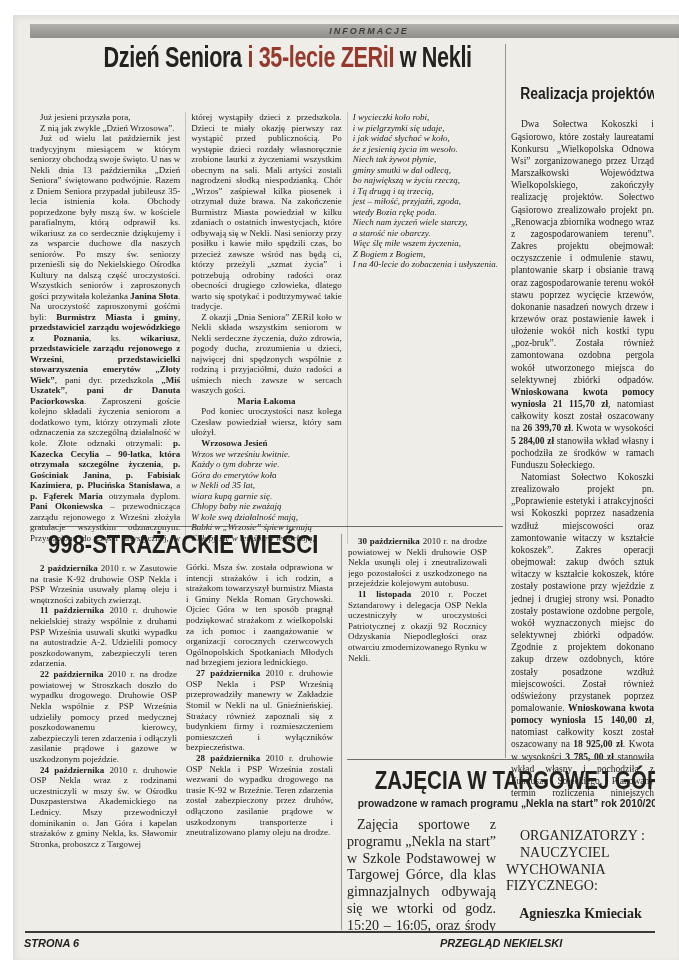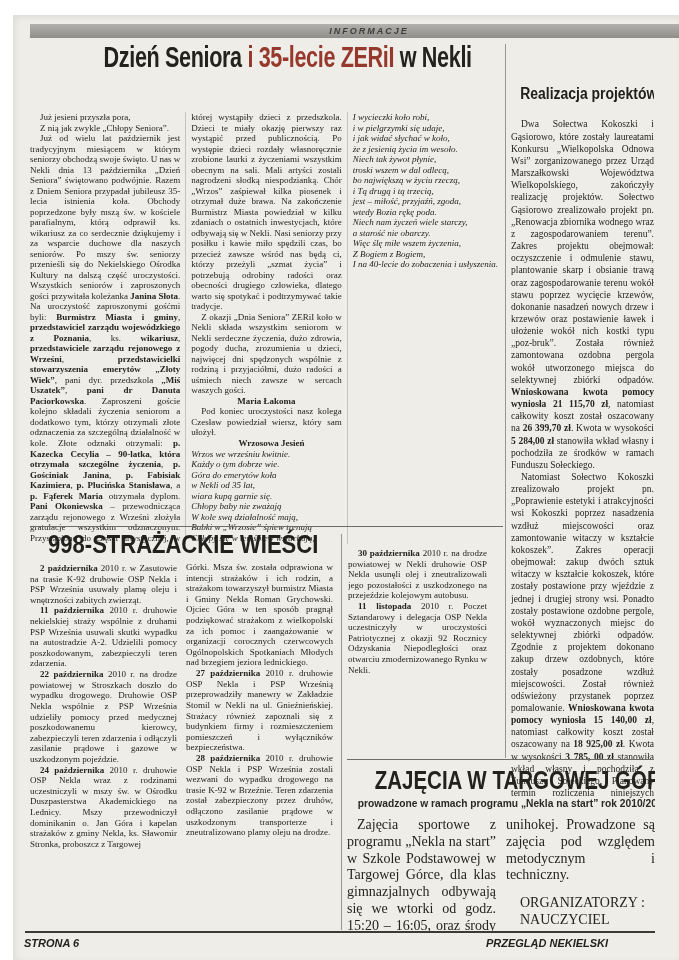--- a/index.html
+++ b/index.html
@@ -26,37 +26,37 @@
   .senior-body{
     position:absolute;left:30px;top:76px;width:473px;height:432px;
     column-count:3;column-gap:11px;column-fill:auto;
     column-rule:1px solid #c6c3bd;
     font-size:9px;line-height:1.17;overflow:hidden;margin-top:36px;
   }
   .para{margin:0;text-align:justify;text-indent:10px;}
   .para.verse{text-align:left;}
   .para.noindent{text-indent:0;}
   .para.poem{font-style:italic;text-align:left;text-indent:0;}
-  .para.poemtitle{font-weight:bold;text-align:center;font-family:"Liberation Serif",serif;}
+  .para.poemtitle{font-weight:bold;text-align:left;font-family:"Liberation Serif",serif;}
   .para.sig{font-weight:bold;text-align:center;text-indent:0;}
   .para.sigc{font-weight:bold;text-align:center;text-indent:0;}
   .para.caps{text-align:left;text-indent:14px;}
   .para.gap{margin-top:11px;}
   .hrule{position:absolute;height:1px;background:#6f6d69;}
   .vrule{position:absolute;width:1px;background:#979590;}
   .fire-title{
     position:absolute;left:30px;top:530px;width:302px;margin:0;
     font-family:"Liberation Sans",sans-serif;font-weight:bold;font-size:25px;
     text-align:center;color:#21201d;white-space:nowrap;
     transform:scaleX(0.88);transform-origin:center;
   }
   .fire-col{position:absolute;font-size:9px;line-height:1.18;overflow:hidden;}
   .fire-col1{left:30px;top:563px;width:147px;height:370px;}
   .fire-col2{left:186px;top:562px;width:147px;height:370px;}
-  .fire-col3{left:348px;top:548px;width:139px;height:222px;}
+  .fire-col3{left:348px;top:536px;width:139px;height:222px;}
   .sidebar{
     position:absolute;left:511px;top:40px;width:143px;height:716px;overflow:hidden;
     font-size:9.5px;line-height:1.28;margin-top:44px;
   }
   .sidebar h2{
     margin:0 0 14px 0;font-family:"Liberation Sans",sans-serif;font-weight:bold;
     font-size:16px;text-align:center;white-space:nowrap;color:#21201d;
     transform:scaleX(0.87);transform-origin:center;
   }
   .zajecia{position:absolute;left:347px;top:764px;width:308px;height:168px;overflow:hidden;}
@@ -71,58 +71,58 @@
     transform:scaleX(0.93);transform-origin:center;
   }
   .z-cols{display:flex;gap:10px;}
   .z-col{width:149px;font-size:14px;line-height:1.2;}
   .footer-rule{position:absolute;left:25px;top:931px;width:630px;height:2px;background:#3c3a37;}
   .footer-text{
     position:absolute;top:937px;font-family:"Liberation Sans",sans-serif;
     font-weight:bold;font-style:italic;font-size:11px;color:#23221f;
   }
   .footer-left{left:24px;}
-  .footer-right{left:440px;width:214px;text-align:center;}
+  .footer-right{left:440px;width:214px;text-align:left;}
 </style>
 </head>
 <body>
 
 <div id="page">
   <div class="paper"></div>
 
   <div class="topbar">
     <span>INFORMACJE</span>
   </div>
 
   <h1 class="headline1"><span>Dzień Seniora </span><span class="red">i 35-lecie ZERiI</span><span> w Nekli</span></h1>
 
   <div class="senior-body">
 
   <p class="para verse">Już jesieni przyszła pora,</p>
-      <p class="para verse">Z nią jak zwykle „Chłopy Seniora”.</p>
+      <p class="para verse">Z nią jak zwykle „Dzień Wrzosowa”.</p>
       <p class="para">Już od wielu lat październik jest tradycyjnym miesiącem w którym seniorzy obchodzą swoje święto. U nas w Nekli dnia 13 października „Dzień Seniora” świętowano podwójnie. Razem z Dniem Seniora przypadał jubileusz 35-lecia istnienia koła. Obchody poprzedzone były mszą św. w kościele parafialnym, którą odprawił ks. wikariusz za co serdecznie dziękujemy i za wsparcie duchowe dla naszych seniorów. Po mszy św. seniorzy przenieśli się do Nekielskiego Ośrodka Kultury na dalszą część uroczystości. Wszystkich seniorów i zaproszonych gości przywitała koleżanka <b>Janina Słota</b>. Na uroczystość zaproszonymi gośćmi byli: <b>Burmistrz Miasta i gminy</b>, <b>przedstawiciel zarządu wojewódzkiego z Poznania</b>, ks. <b>wikariusz</b>, <b>przedstawiciele zarządu rejonowego z Wrześni</b>, <b>przedstawicielki stowarzyszenia emerytów „Złoty Wiek”</b>, pani dyr. przedszkola <b>„Miś Uszatek”</b>, <b>pani dr Danuta Paciorkowska</b>. Zaproszeni goście kolejno składali życzenia seniorom a dodatkowo tym, którzy otrzymali złote odznaczenia za szczególną działalność w kole. Złote odznaki otrzymali: <b>p. Kazecka Cecylia – 90-latka</b>, <b>która otrzymała szczególne życzenia</b>, <b>p. Gościniak Janina</b>, <b>p. Fabisiak Kazimiera</b>, <b>p. Plucińska Stanisława</b>, a <b>p. Fąferek Maria</b> otrzymała dyplom. <b>Pani Okoniewska</b> – przewodnicząca zarządu rejonowego z Wrześni złożyła gratulacje wszystkim odznaczonym. Przystąpiono do części artystycznej, w której wystąpiły dzieci z przedszkola. Dzieci te miały okazję pierwszy raz wystąpić przed publicznością. Po występie dzieci rozdały własnoręcznie zrobione laurki z życzeniami wszystkim obecnym na sali. Mali artyści zostali nagrodzeni słodką niespodzianką. Chór „Wrzos” zaśpiewał kilka piosenek i otrzymał duże brawa. Na zakończenie Burmistrz Miasta powiedział w kilku zdaniach o ostatnich inwestycjach, które odbywają się w Nekli. Nasi seniorzy przy posiłku i kawie miło spędzili czas, bo przecież zawsze wśród nas będą ci, którzy przeżyli „szmat życia” i potrzebują odrobiny radości oraz obecności drugiego człowieka, dlatego warto się spotykać i podtrzymywać takie tradycje.</p>
       <p class="para">Z okazji „Dnia Seniora” ZERiI koło w Nekli składa wszystkim seniorom w Nekli serdeczne życzenia, dużo zdrowia, pogody ducha, zrozumienia u dzieci, najwięcej dni spędzonych wspólnie z rodziną i przyjaciółmi, dużo radości a uśmiech niech zawsze w sercach waszych gości.</p>
       <p class="para sig">Maria Łakoma</p>
       <p class="para">Pod koniec uroczystości nasz kolega Czesław powiedział wiersz, który sam ułożył.</p>
       <p class="para poemtitle">Wrzosowa Jesień</p>
       <p class="para poem">Wrzos we wrześniu kwitnie.</p>
       <p class="para poem">Każdy o tym dobrze wie.</p>
       <p class="para poem">Góra do emerytów koła</p>
       <p class="para poem">w Nekli od 35 lat,</p>
       <p class="para poem">wiara kupą garnie się.</p>
       <p class="para poem">Chłopy baby nie zważają</p>
       <p class="para poem">W kole swą działalność mają,</p>
       <p class="para poem">Babki w „Wrzosie” śpiew trenują</p>
       <p class="para poem">Chłopy się w ten śpiew wsłuchują,</p>
       <p class="para poem">I wycieczki koło robi,</p>
       <p class="para poem">i w pielgrzymki się udaje,</p>
       <p class="para poem">i jak widać słychać w koło,</p>
       <p class="para poem">że z jesienią życia im wesoło.</p>
       <p class="para poem">Niech tak żywot płynie,</p>
-      <p class="para poem">troski wszem w dal odlecą,</p>
+      <p class="para poem">gminy smutki w dal odlecą,</p>
       <p class="para poem">bo największą w życiu rzeczą,</p>
       <p class="para poem">i Tą drugą i tą trzecią,</p>
       <p class="para poem">jest – miłość, przyjaźń, zgoda,</p>
       <p class="para poem">wtedy Bozia rękę poda.</p>
       <p class="para poem">Niech nam życzeń wiele starczy,</p>
       <p class="para poem">a starość nie obarczy.</p>
       <p class="para poem">Więc ślę miłe wszem życzenia,</p>
       <p class="para poem">Z Bogiem z Bogiem,</p>
       <p class="para poem">I na 40-lecie do zobaczenia i usłyszenia.</p>
     </div>
@@ -168,21 +168,20 @@
   <section class="zajecia">
     <h2>ZAJĘCIA W TARGOWEJ GÓRCE</h2>
     <p class="sub">prowadzone w ramach programu „Nekla na start” rok 2010/2011</p>
     <div class="z-cols">
       <div class="z-col">
 
       <p class="para">Zajęcia sportowe z programu „Nekla na start” w Szkole Podstawowej w Targowej Górce, dla klas gimnazjalnych odbywają się we wtorki od godz. 15:20 – 16:05, oraz środy od godz. 14:35 – 16:05. Program zajęć obejmuje następujące dyscypliny: piłkę siatkową, piłkę koszykową oraz</p>
         </div>
       <div class="z-col">
 
-      <p class="para noindent">unihokej. Prowadzone są zajęcia pod względem metodycznym i techniczny.</p>
           <p class="para caps gap">ORGANIZATORZY :</p>
           <p class="para caps">NAUCZYCIEL WYCHOWANIA FIZYCZNEGO:</p>
           <p class="para sigc gap">Agnieszka Kmieciak</p>
         </div>
     </div>
   </section>
 
   <div class="footer-rule"></div>
   <div class="footer-text footer-left">STRONA 6</div>
   <div class="footer-text footer-right">PRZEGLĄD NEKIELSKI</div>

